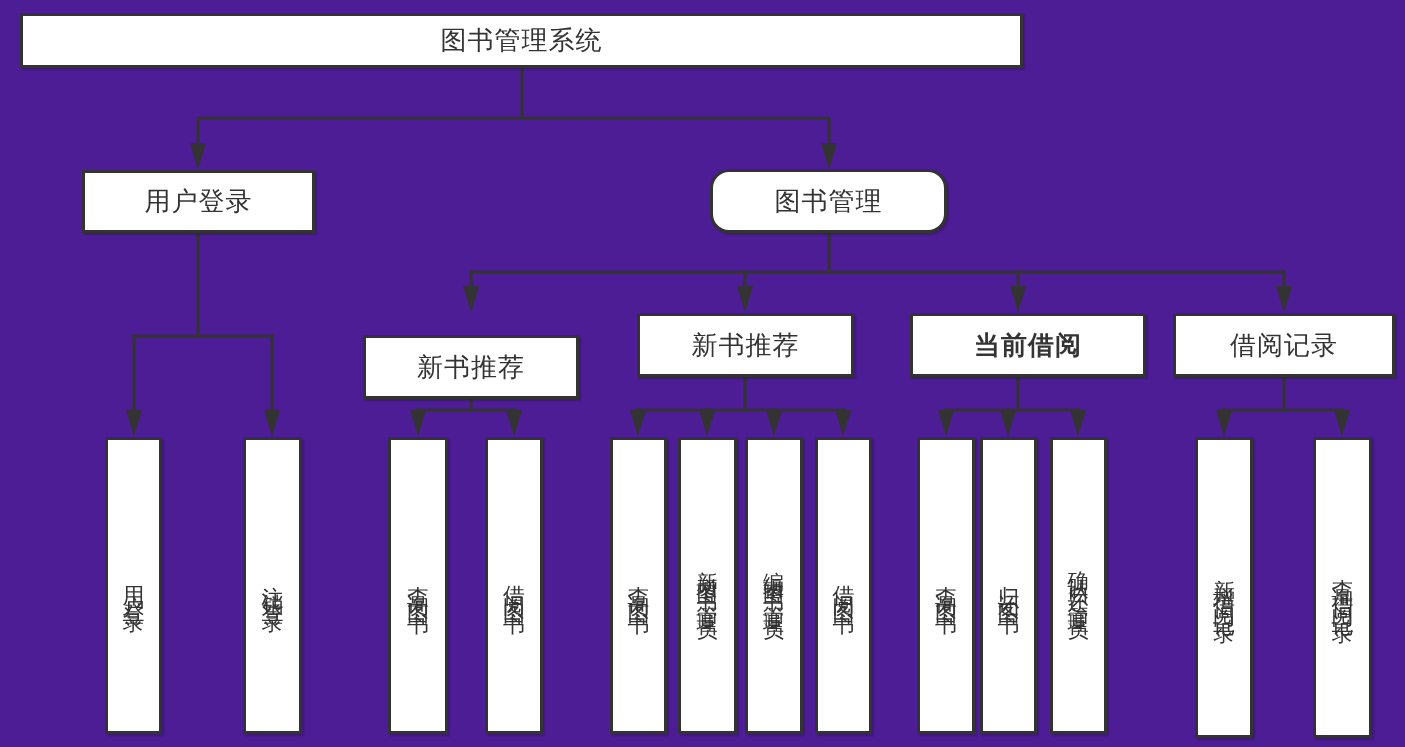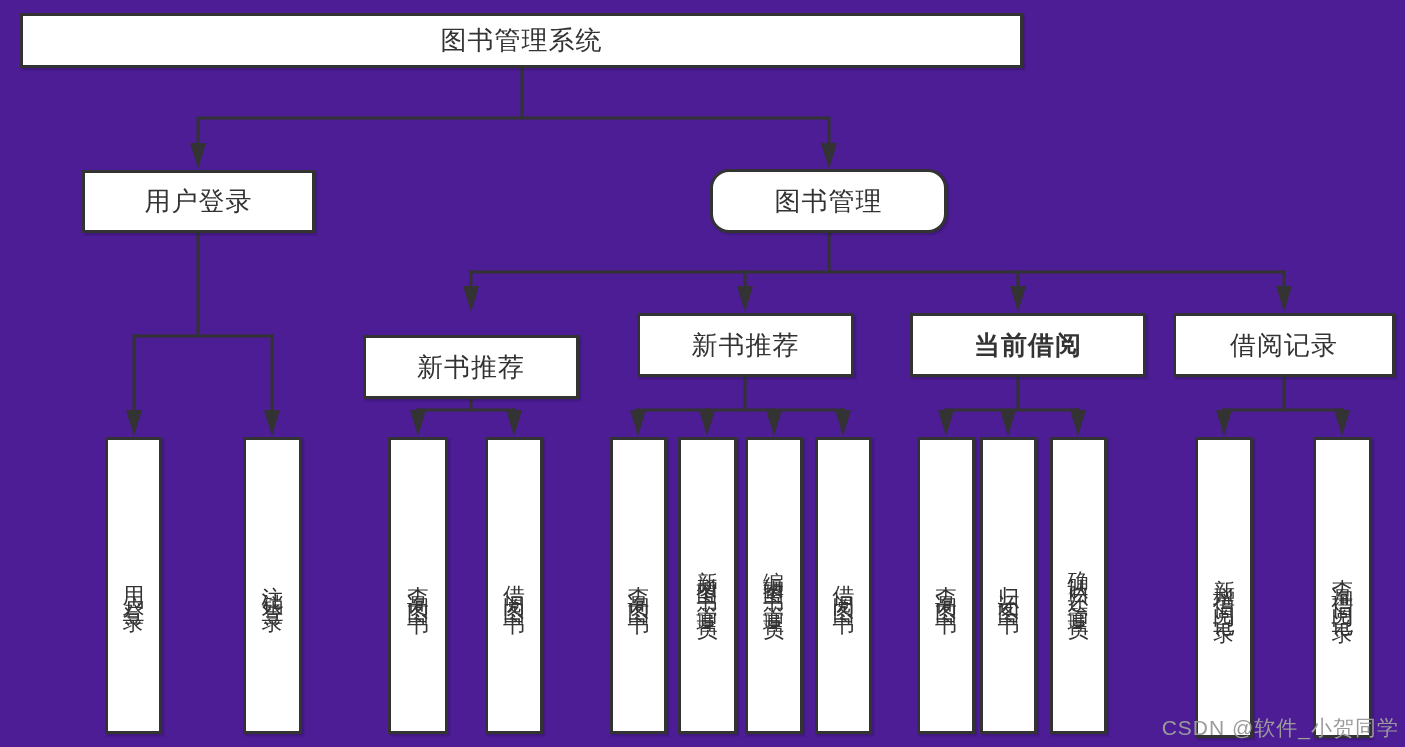--- a/index.html
+++ b/index.html
@@ -181,15 +181,14 @@
     <span class="vtext">确认归还（管理员）</span>
   </div>
 
   <div class="vbox leaf" id="leaf-add-record">
     <span class="vtext">新增借阅记录</span>
   </div>
   <div class="vbox leaf" id="leaf-query-record">
     <span class="vtext">查询借阅记录</span>
   </div>
 
-  <div id="watermark">CSDN @软件_小贺同学</div>
 
 </div>
 
 </body></html>

